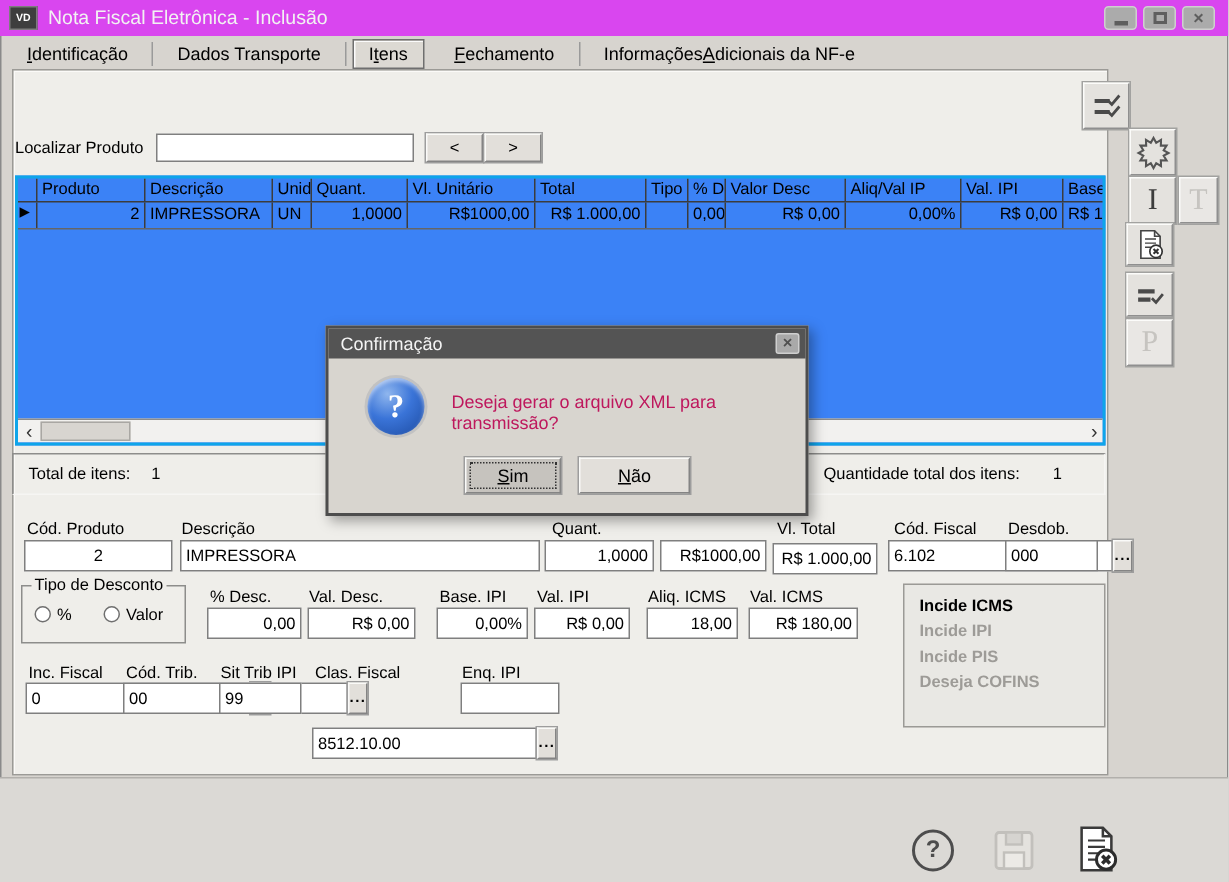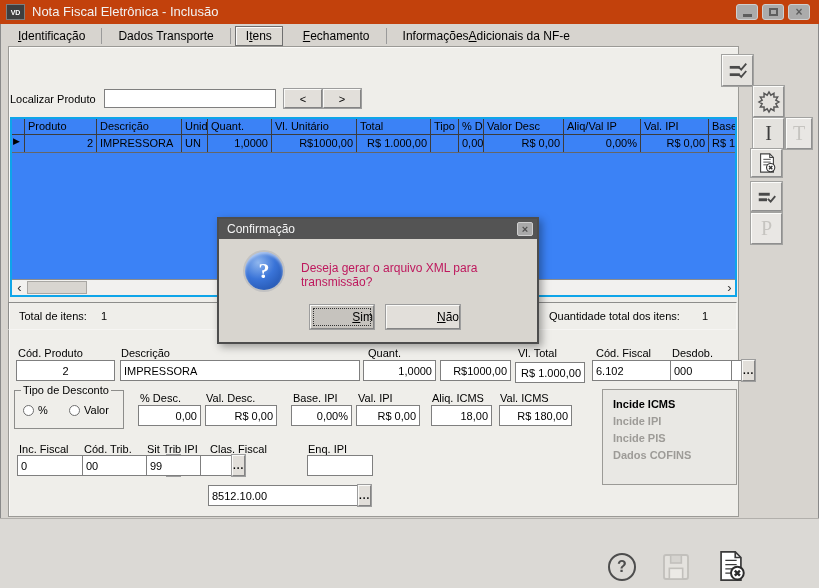--- a/index.html
+++ b/index.html
@@ -2,21 +2,21 @@
 <html><head>
 <meta charset="utf-8">
 <style>
   * { margin:0; padding:0; box-sizing:border-box; }
   html,body { width:819px; height:588px; }
   body { font-family:"Liberation Sans","DejaVu Sans",sans-serif; font-size:11px; color:#000; }
   #win { position:relative; width:819px; height:588px; background:#d7d4cf; overflow:hidden;
          box-shadow: inset 0 0 0 1px #8a8a8a; }
 
   
-  .titlebar { position:absolute; left:0; top:0; width:819px; height:24px; background:#c2410c; }
+  .titlebar { position:absolute; left:0; top:0; width:819px; height:24px; background:#d946ef; }
   .logo { position:absolute; left:6px; top:4px; width:19px; height:16px; background:#3e3e3e;
           border:1px solid #7d7d7d; color:#fff; font-size:7px; font-weight:bold;
           display:flex; align-items:center; justify-content:center; }
   .title-text { position:absolute; left:32px; top:4px; color:#f2f2f2; font-size:13px; }
   .winbtn { position:absolute; top:4px; width:22px; height:16px; background:#ababab;
             border:1px solid #cfcfcf; border-radius:3px; display:flex; align-items:center;
             justify-content:center; color:#5e5e5e; font-size:12px; font-weight:bold; line-height:1; }
   .winbtn .bar { width:9px; height:3px; background:#5e5e5e; margin-top:6px; }
   .winbtn .box { width:9px; height:8px; border:2px solid #5e5e5e; }
 
@@ -106,21 +106,21 @@
                color:#f4f4f4; font-size:12px; display:flex; align-items:center; padding-left:8px; }
   .dlg-close { position:absolute; right:4px; top:3px; width:16px; height:14px; background:#a9a9a9;
                border:1px solid #cfcfcf; border-radius:2px; color:#4f4f4f; font-weight:bold;
                font-size:11px; display:flex; align-items:center; justify-content:center; line-height:1; }
   .qicon { position:absolute; left:26px; top:33px; width:38px; height:38px; border-radius:50%;
            background: radial-gradient(circle at 35% 28%, #8fb6ee 0%, #3a74d8 45%, #1c4aa0 100%);
            box-shadow: 0 0 0 2px #c2c2c2, inset 0 2px 3px rgba(255,255,255,.55);
            display:flex; align-items:center; justify-content:center;
            color:#fff; font-size:22px; font-weight:bold; font-family:"Liberation Serif",serif; }
   .dlg-msg { position:absolute; left:82px; top:42px; font-size:12px; color:#be185d; }
-  .dlg-btn { position:absolute; top:86px; height:24px; font-size:12px;justify-content:flex-end; }
+  .dlg-btn { position:absolute; top:86px; height:24px; font-size:12px; }
   .dlg-btn .u { text-decoration:underline; }
   .dlg-yes { left:91px; width:64px; background:#c6c3be; outline:1px dotted #333; outline-offset:-4px; }
   .dlg-no  { left:167px; width:74px; }
 </style>
 </head>
 <body>
 
 <div id="win">
 
   <div class="titlebar">
@@ -263,21 +263,21 @@
   <input class="field ralign" style="left: 205px; top: 405px; width: 72px; height: 21px;" value="R$ 0,00">
   <input class="field ralign" style="left: 291px; top: 405px; width: 61px; height: 21px;" value="0,00%">
   <input class="field ralign" style="left: 356px; top: 405px; width: 64px; height: 21px;" value="R$ 0,00">
   <input class="field ralign" style="left: 431px; top: 405px; width: 61px; height: 21px;" value="18,00">
   <input class="field ralign" style="left: 499px; top: 405px; width: 73px; height: 21px;" value="R$ 180,00">
 
   <div class="incide">
     <div class="on">Incide ICMS</div>
     <div class="off">Incide IPI</div>
     <div class="off">Incide PIS</div>
-    <div class="off">Dados COFINS</div>
+    <div class="off">Deseja COFINS</div>
   </div>
 
   <span class="lbl" style="left:19px;  top:443px;">Inc. Fiscal</span>
   <span class="lbl" style="left:84px;  top:443px;">Cód. Trib.</span>
   <span class="lbl" style="left:147px; top:443px;">Sit Trib IPI</span>
   <span class="lbl" style="left:210px; top:443px;">Clas. Fiscal</span>
   <span class="lbl" style="left:308px; top:443px;">Enq. IPI</span>
 
   <div class="browse-wrap" style="left:17px; top:455px; width:61px; height:21px;">
     <input class="field" value="0" style="">

